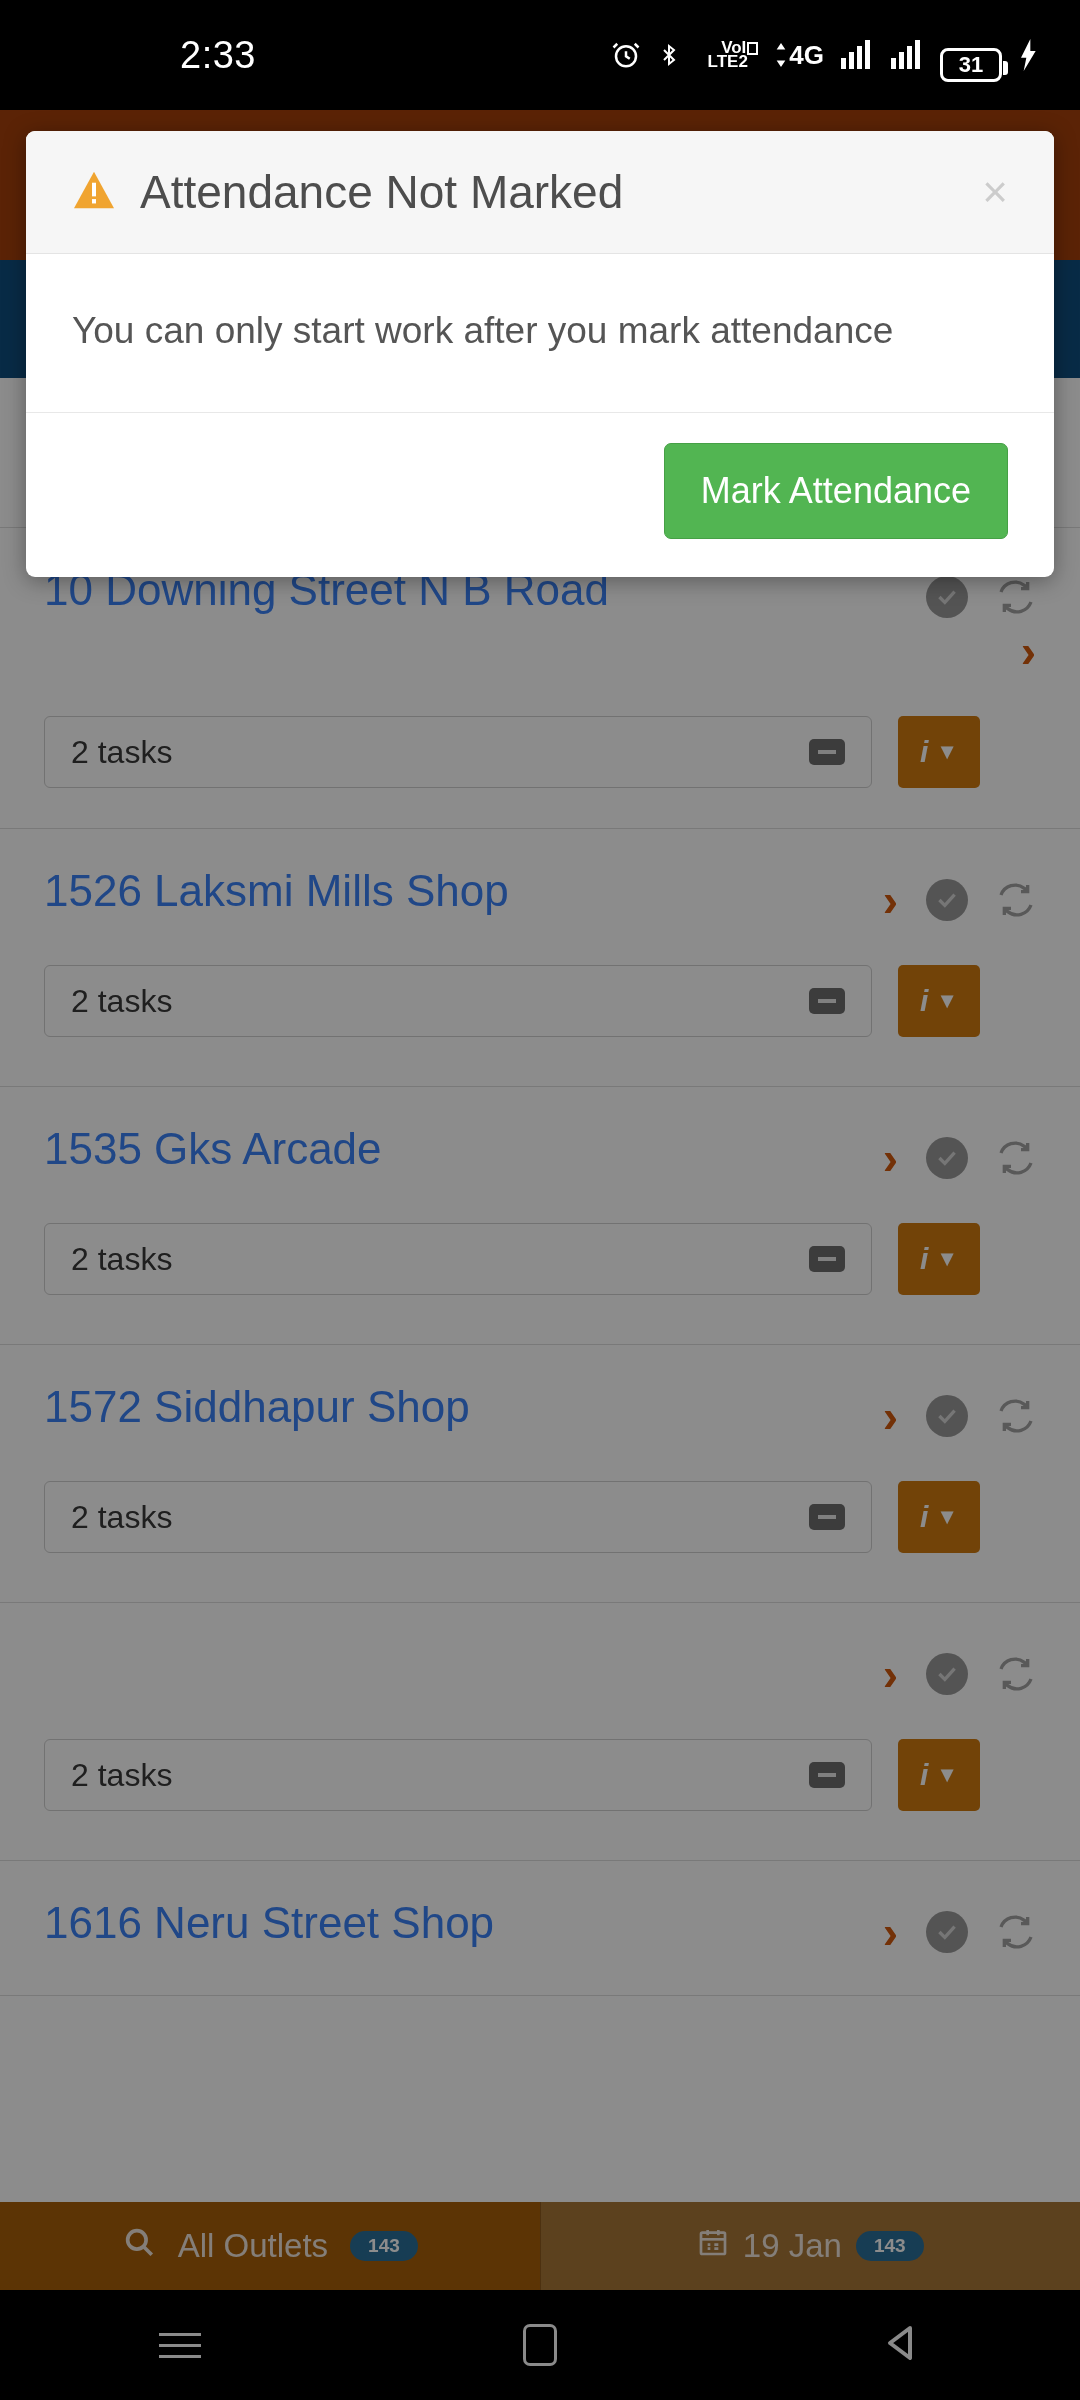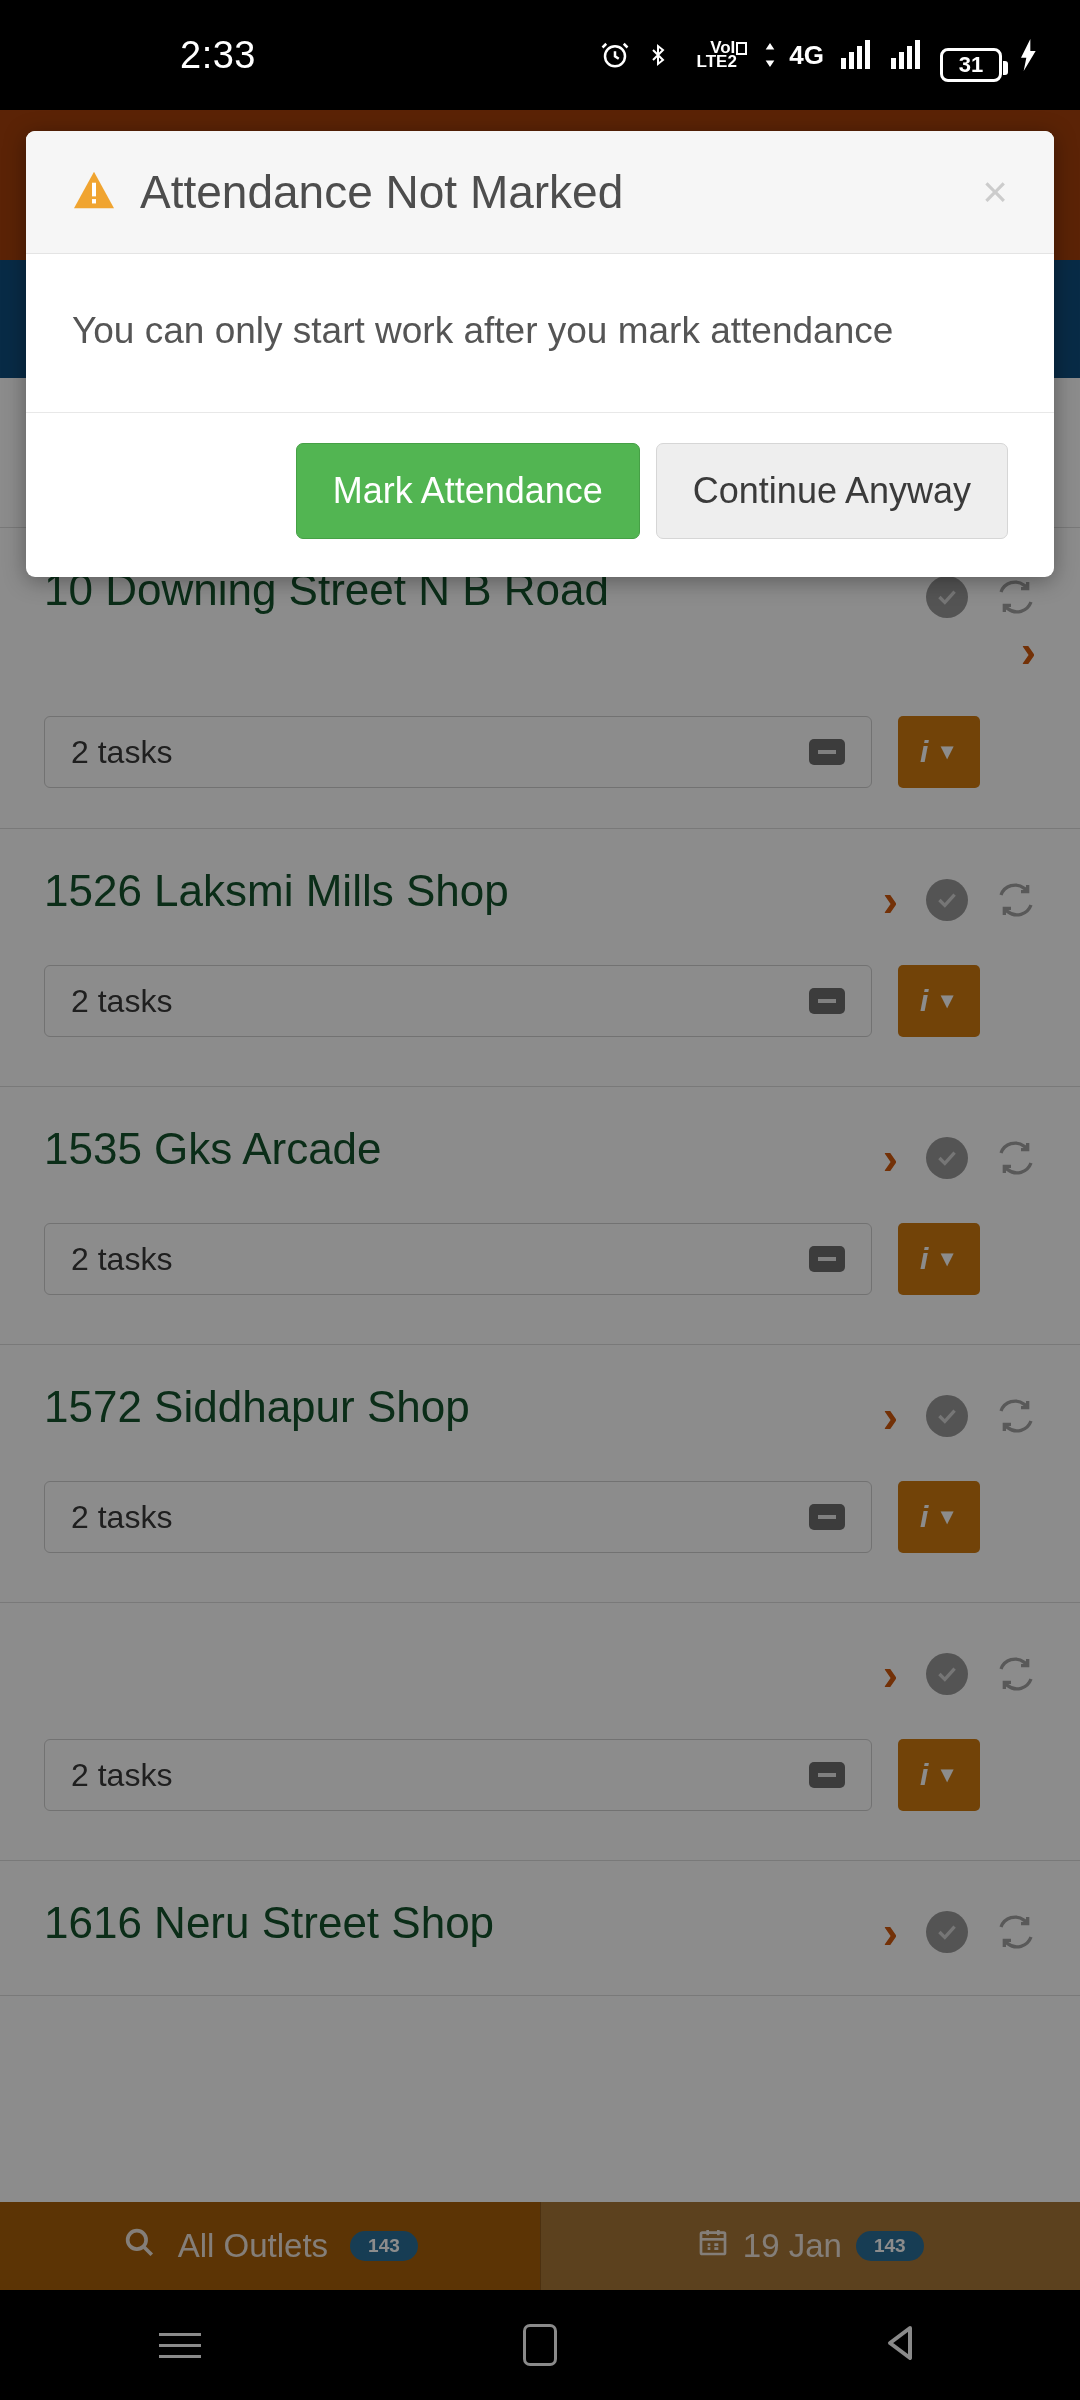--- a/index.html
+++ b/index.html
@@ -17,41 +17,41 @@
     background:#000; color:#fff;
     display:flex; align-items:center; justify-content:space-between;
     padding:0 40px;
   }
   .sb-time{ font-size:38px; letter-spacing:.5px; margin-left:140px; }
   .sb-icons{ display:flex; align-items:center; gap:16px; }
   .sb-icons svg{ display:block; }
   .volte-ic{ display:flex; flex-direction:column; align-items:center; line-height:.82; font-size:17px; font-weight:700; }
   .volte-top{ display:flex; align-items:flex-end; gap:1px;margin-left:24px; }
   .volte-box{ display:inline-block; width:11px; height:13px; border:2px solid #fff; }
-  .g4{ display:flex; align-items:center; font-size:26px; font-weight:600; gap:12px; }
+  .g4{ display:flex; align-items:center; font-size:26px; font-weight:600; gap:1px; }
   .battery{
     border:3px solid #fff; border-radius:8px; width:62px; height:34px;
     display:flex; align-items:center; justify-content:center;
     font-size:22px; font-weight:600; position:relative;margin-top:20px;
   }
   .battery::after{ content:""; position:absolute; right:-9px; top:10px; width:5px; height:14px; background:#fff; border-radius:0 3px 3px 0; }
 
   
   .app-layer{ position:absolute; top:110px; left:0; width:1080px; height:2180px; background:#fff; }
   .app-header{ height:150px; background:#a7410c; }
   .app-subheader{ height:118px; background:#0f4f80; }
 
   .list{ background:#fff; }
   .list-row{
     position:relative; border-bottom:1px solid #dddddd; padding:36px 44px 40px 44px;
     min-height:258px;
   }
   .row-top{ display:flex; align-items:flex-start; }
   .row-title{
-    font-size:44px; color:#14532d; font-weight:400; line-height:1.18;
+    font-size:44px; color:#3b82f6; font-weight:400; line-height:1.18;
     flex:1; padding-right:24px; max-width:700px;
   }
   .row-icons{ display:flex; align-items:center; gap:28px; margin-left:auto; padding-top:12px; }
   .chev{ color:#d2590d; font-size:46px; font-weight:700; line-height:1; }
   .badge-check{
     width:42px; height:42px; border-radius:50%; background:#9a9a9a;
     display:flex; align-items:center; justify-content:center;
   }
   .badge-check svg{ display:block; }
   .refresh-ic svg{ display:block; }
@@ -430,21 +430,20 @@
         </svg>
       </span>
       <span class="dlg-title">Attendance Not Marked</span>
       <span class="dlg-x">×</span>
     </div>
     <div class="dlg-body">
       <div class="dlg-msg">You can only start work after you mark attendance</div>
     </div>
     <div class="dlg-foot">
       <button class="btn btn-primary">Mark Attendance</button>
-      <button class="btn btn-default">Continue Anyway</button>
     </div>
   </div>
 
   <div class="navbar">
     <div class="nv">
       <span class="nv-lines">
           <i></i>
           <i></i>
           <i></i>
         </span>

